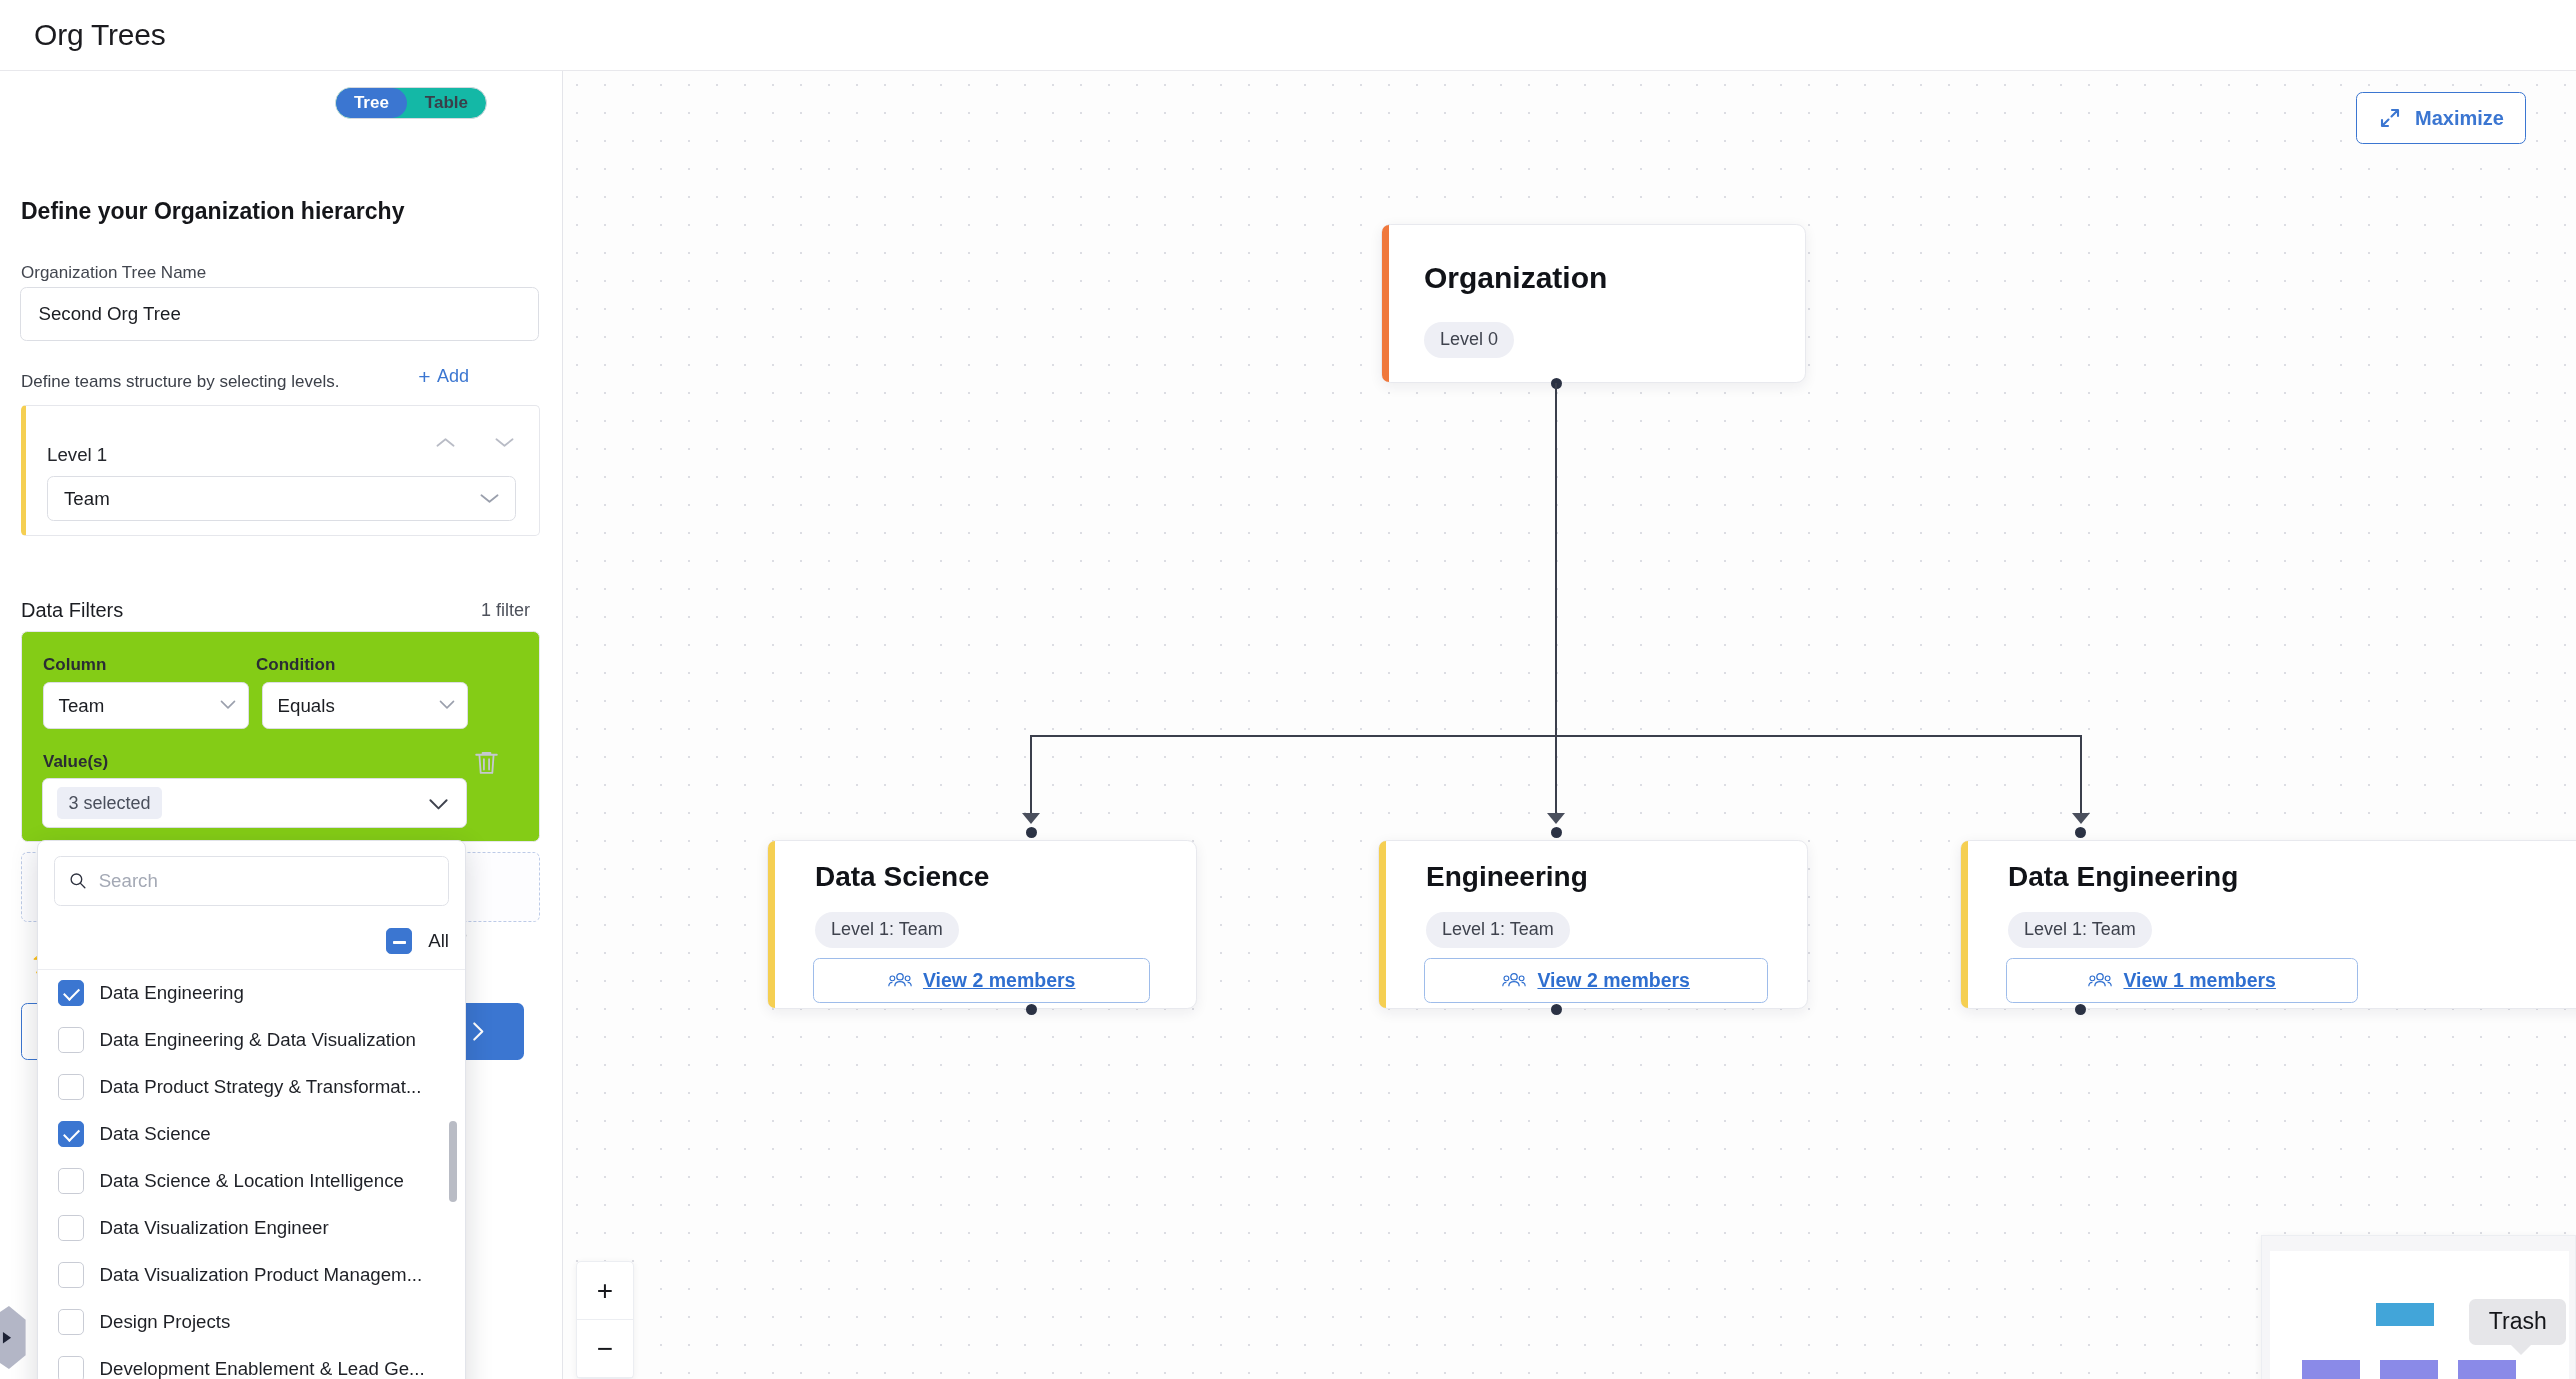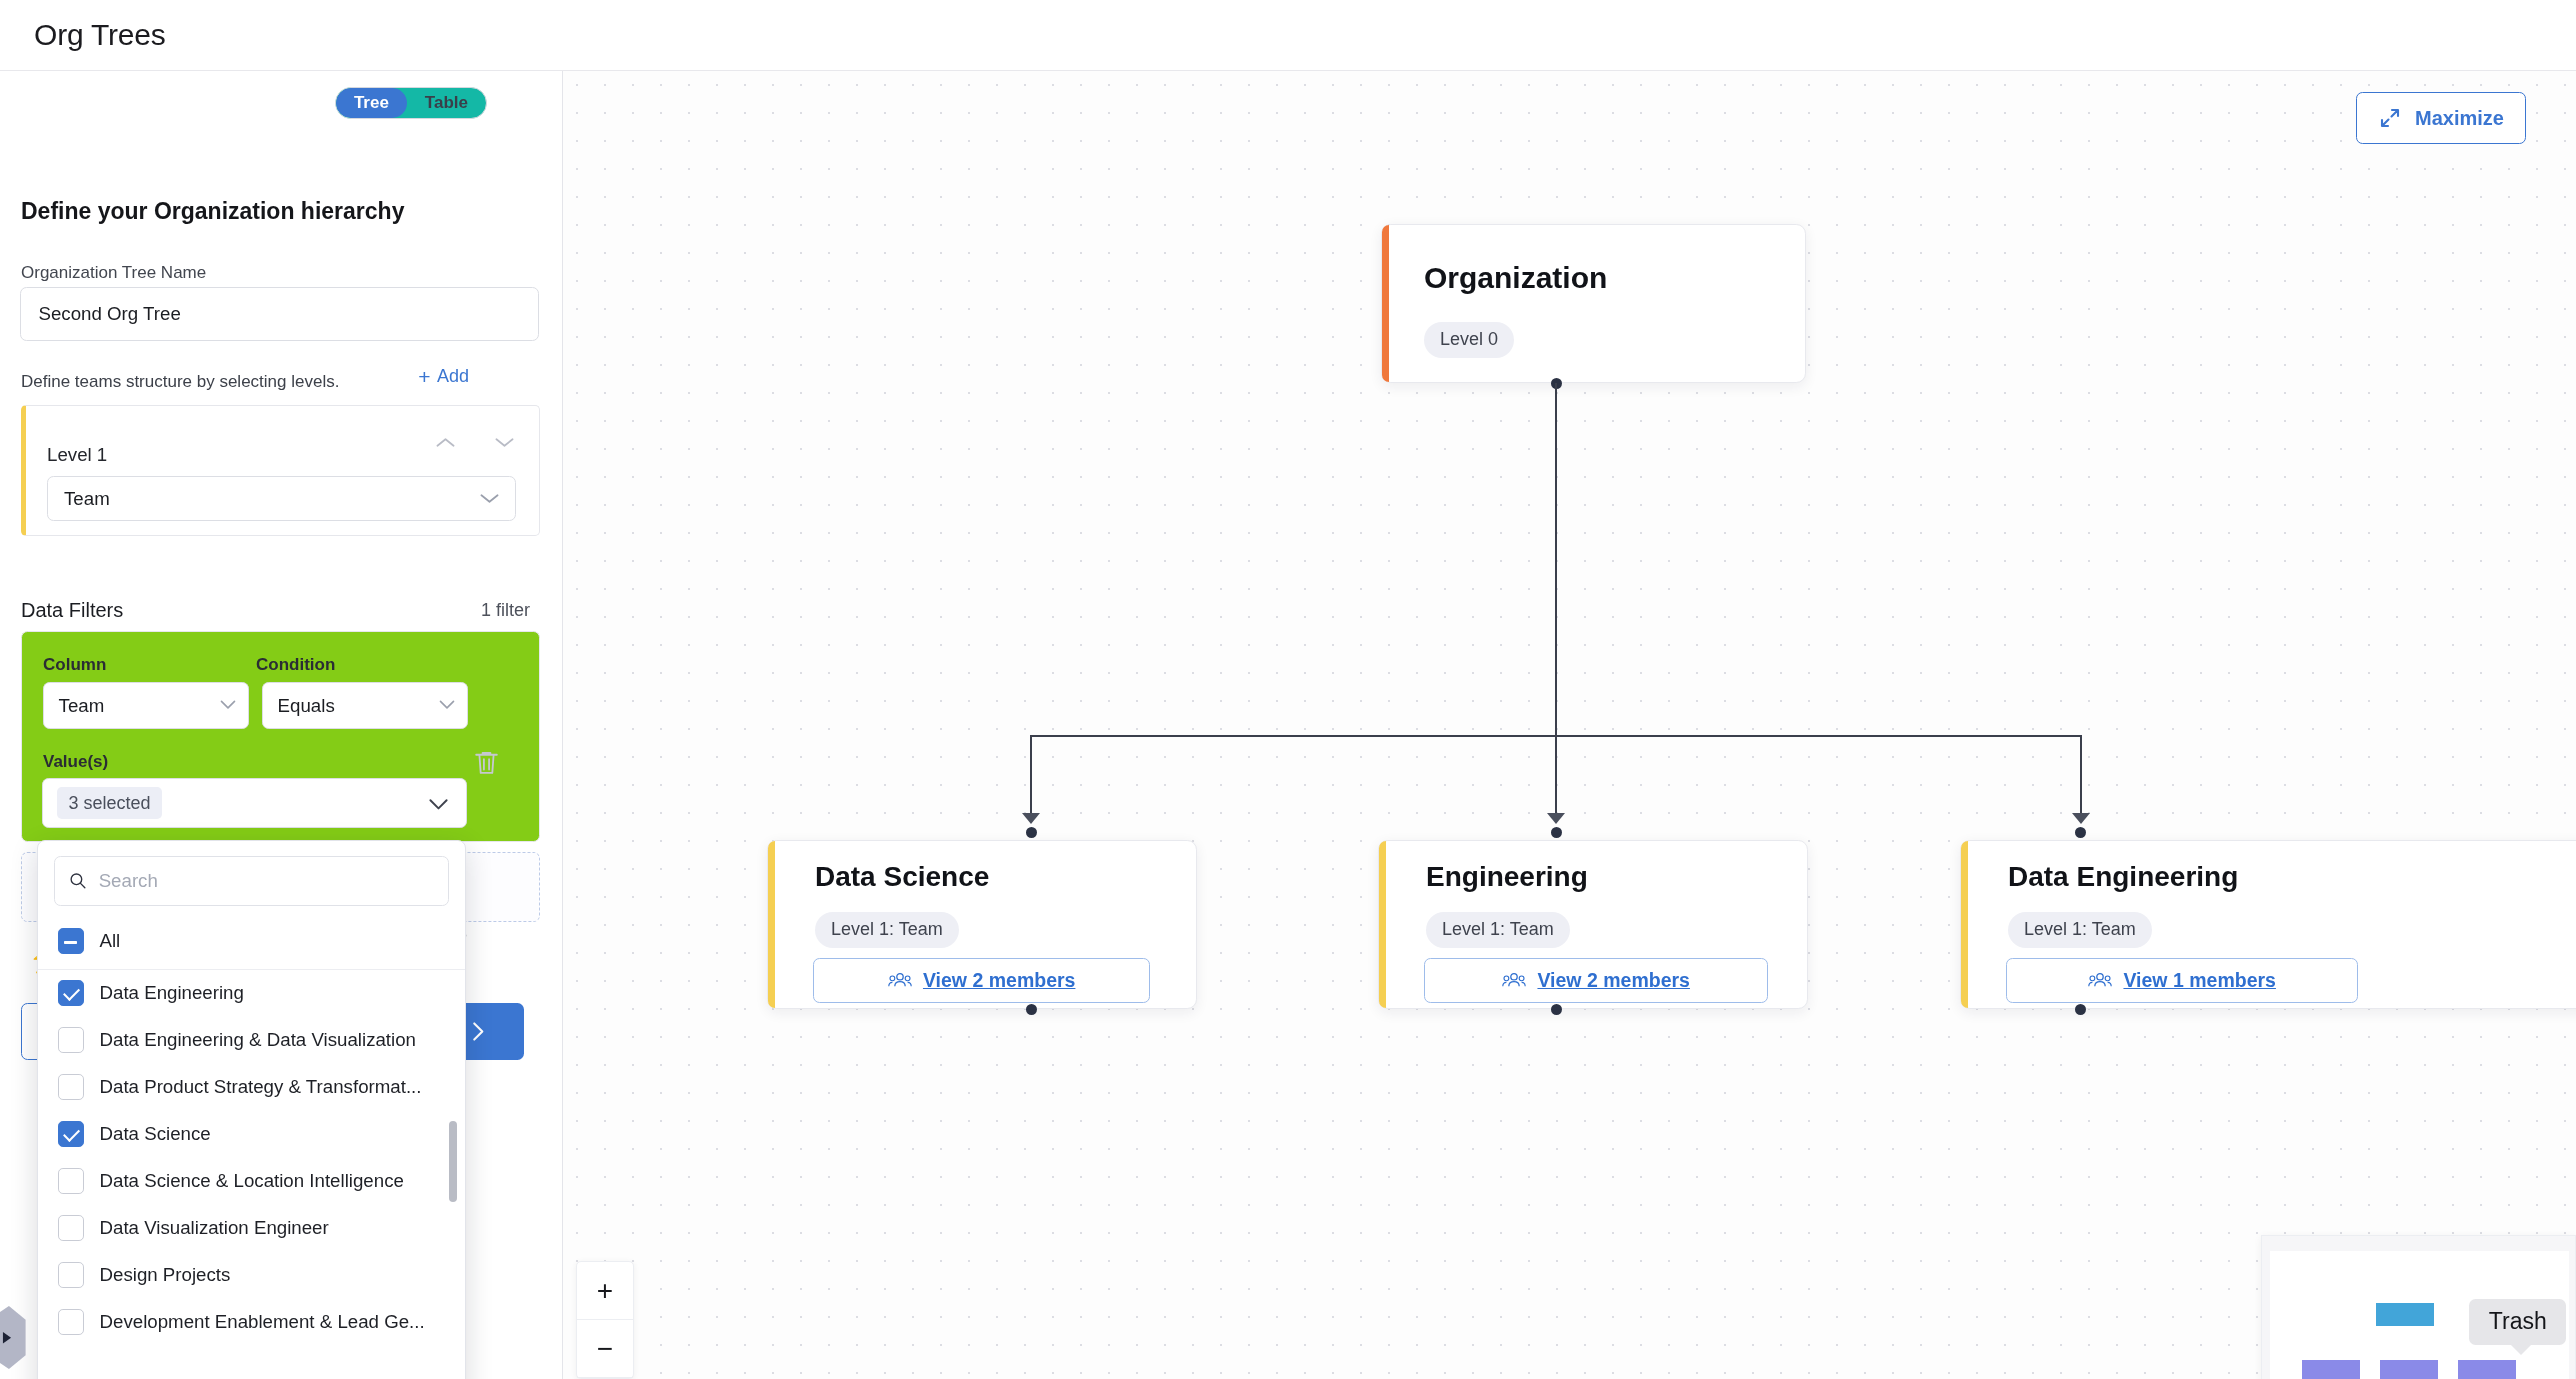--- a/index.html
+++ b/index.html
@@ -161,20 +161,21 @@
   }
   .dd-search input {
     border: none; outline: none; font-size: 18.7px; color: #1b1d22;
     font-family: "Liberation Sans", sans-serif; background: transparent; width: 100%;
   }
   .dd-search input::placeholder { color: #a4a9b5; }
   .dd-all {
     display: flex; align-items: center; gap: 16px;
     padding: 11.4px 16px 14.6px 19.5px; border-bottom: 0.8px solid #ecedf1;
     cursor: pointer;
+    justify-content: flex-end;
   }
   .dd-list { position: relative; height: 438px; overflow: hidden; }
   .dd-item {
     display: flex; align-items: center; gap: 16px;
     height: 47px; padding: 0 16px 0 19.5px; cursor: pointer;
   }
   .dd-item-label { font-size: 18.7px; color: #1e2026; white-space: nowrap; }
   .cbox {
     width: 26px; height: 26px; border-radius: 4.9px; border: 0.8px solid #c9ccd5;
     background: #fff; flex: 0 0 auto; position: relative;
@@ -418,20 +419,24 @@
           <span class="cbox checked"></span>
           <span class="dd-item-label">Data Science</span>
         </div>
         <div class="dd-item">
           <span class="cbox"></span>
           <span class="dd-item-label">Data Science &amp; Location Intelligence</span>
         </div>
         <div class="dd-item">
           <span class="cbox"></span>
           <span class="dd-item-label">Data Visualization Engineer</span>
+        </div>
+        <div class="dd-item">
+          <span class="cbox"></span>
+          <span class="dd-item-label">Data Visualization Product Managem...</span>
         </div>
         <div class="dd-item">
           <span class="cbox"></span>
           <span class="dd-item-label">Design Projects</span>
         </div>
         <div class="dd-item">
           <span class="cbox"></span>
           <span class="dd-item-label">Development Enablement &amp; Lead Ge...</span>
         </div>
 

